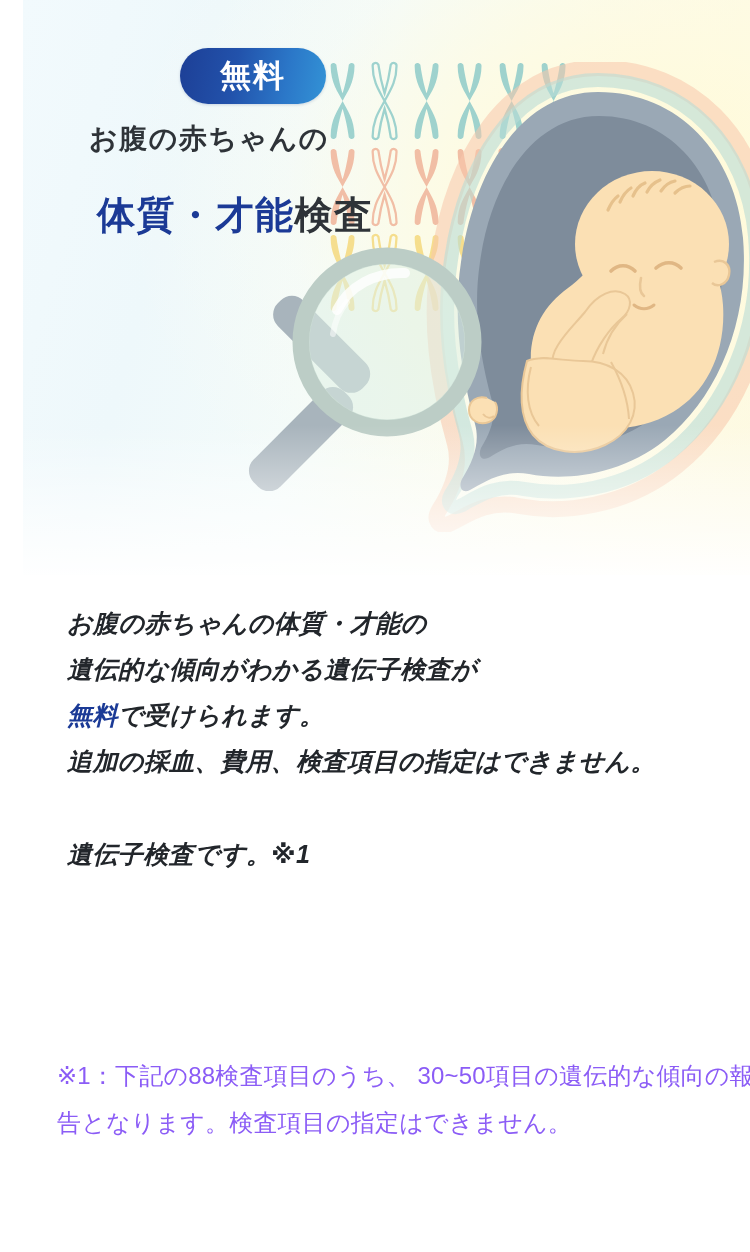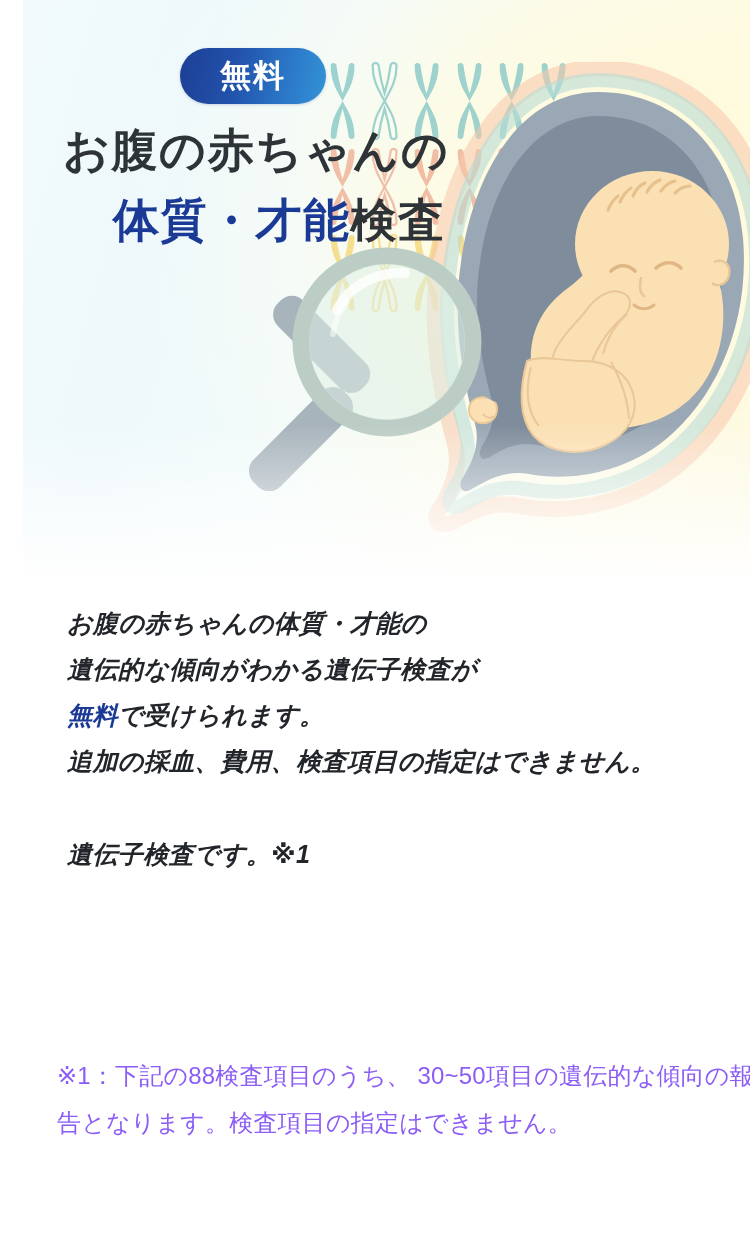--- a/index.html
+++ b/index.html
@@ -120,33 +120,33 @@
     font-size: 31px;
     font-weight: 700;
     letter-spacing: 2px;
     display: flex;
     align-items: center;
     justify-content: center;
     box-shadow: 0 1px 3px rgba(20,50,120,0.18);
   }
   .title-1 {
     position: absolute;
-    left: 40px;
+    left: 66px;
     top: 120px;
-    font-size: 46px;
+    font-size: 28px;
     font-weight: 700;
     color: #2e3338;
     letter-spacing: 1.5px;
     white-space: nowrap;
   }
   .title-2 {
     position: absolute;
-    left: 90px;
+    left: 74px;
     top: 190px;
-    font-size: 46px;
+    font-size: 38px;
     font-weight: 700;
     letter-spacing: 1.5px;
     white-space: nowrap;
     color: #2e3338;
   }
   .title-2 .accent { color: #1b3a96; }
 
   
   .body-copy {
     position: absolute;

